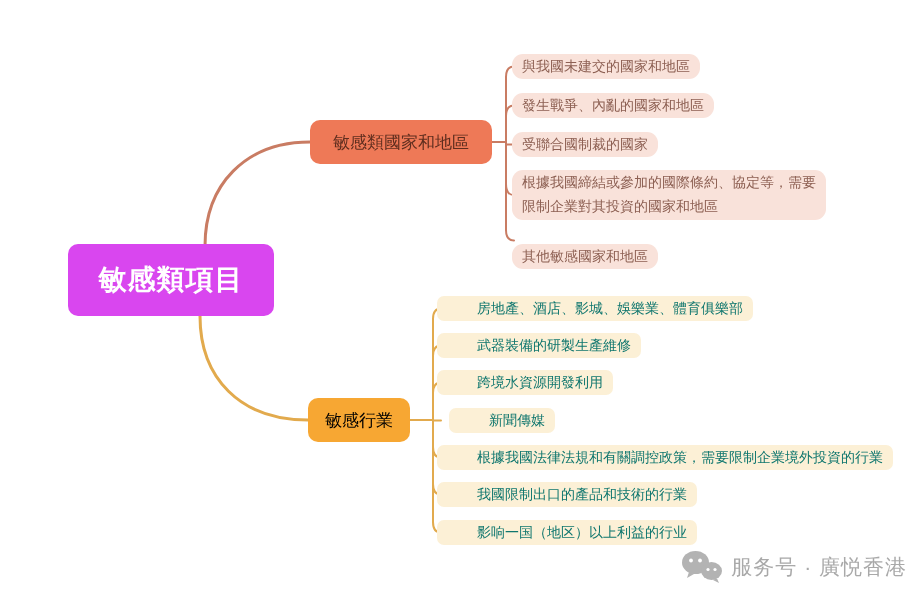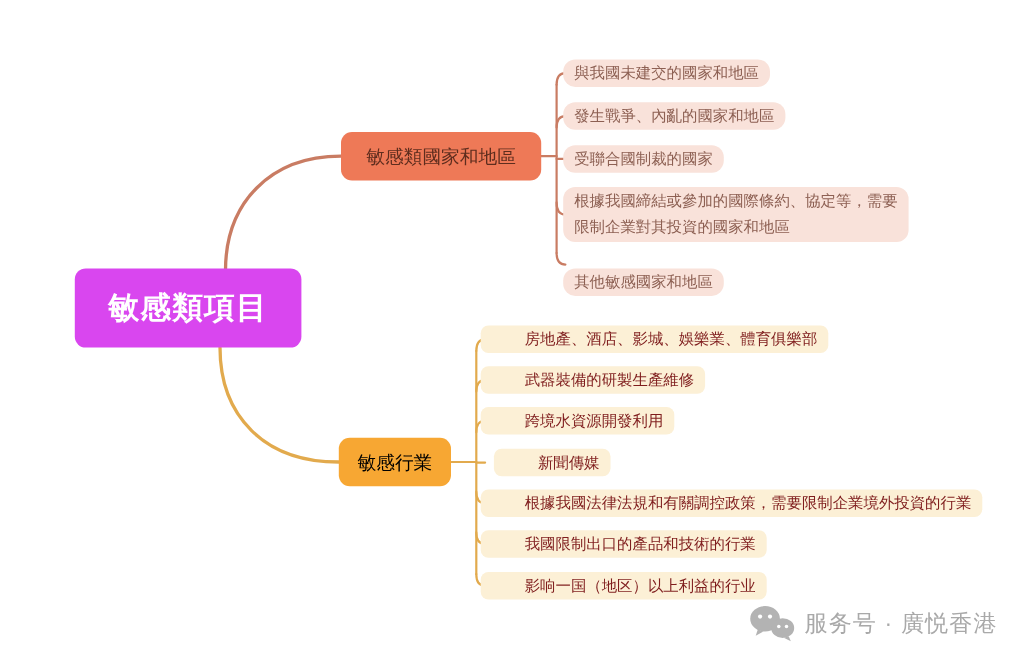--- a/index.html
+++ b/index.html
@@ -62,21 +62,21 @@
     line-height: 25px;
     white-space: pre-line;
   }
   .leaf.pink {
     background: #f9e2da;
     color: #8d6053;
     border-radius: 11px;
   }
   .leaf.cream {
     background: #fcf0d6;
-    color: #7f1d1d;
+    color: #0f766e;
     padding-left: 40px;
   }
   .leaf.tall {
     line-height: 24px;
     padding-top: 0;
     padding-bottom: 2px;
   }
   .watermark {
     position: absolute;
     right: 16px; bottom: 14px;

